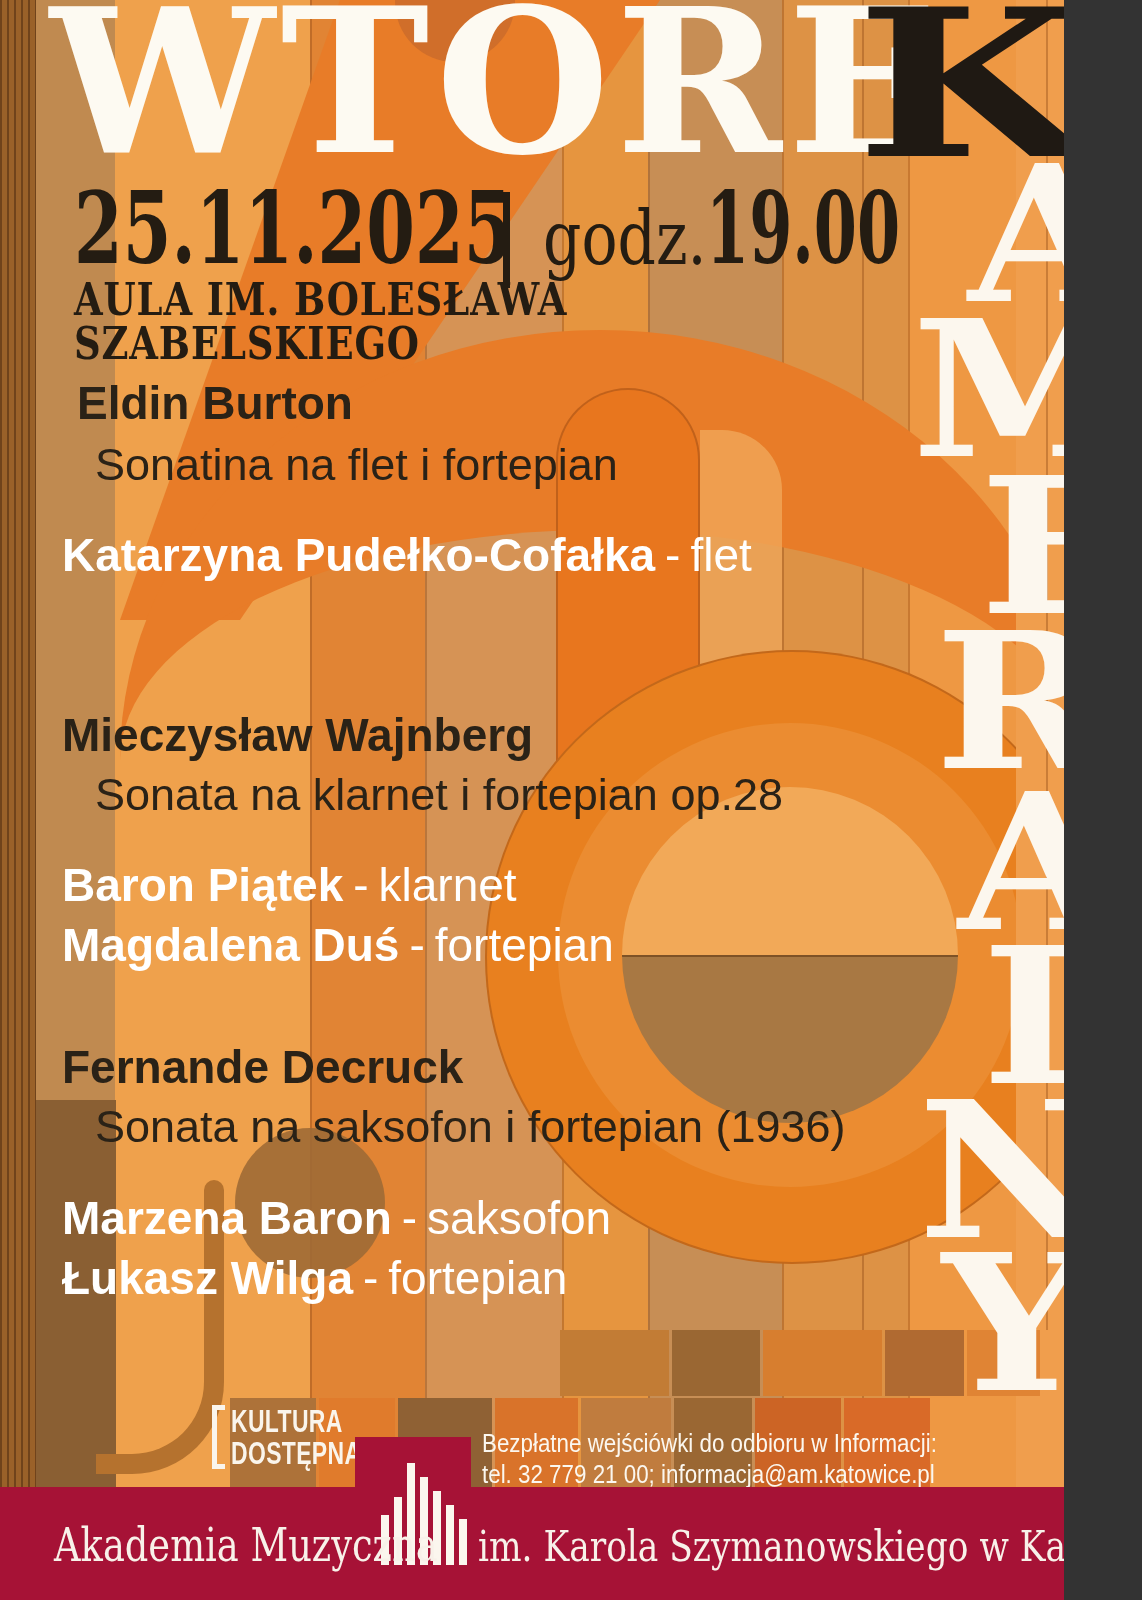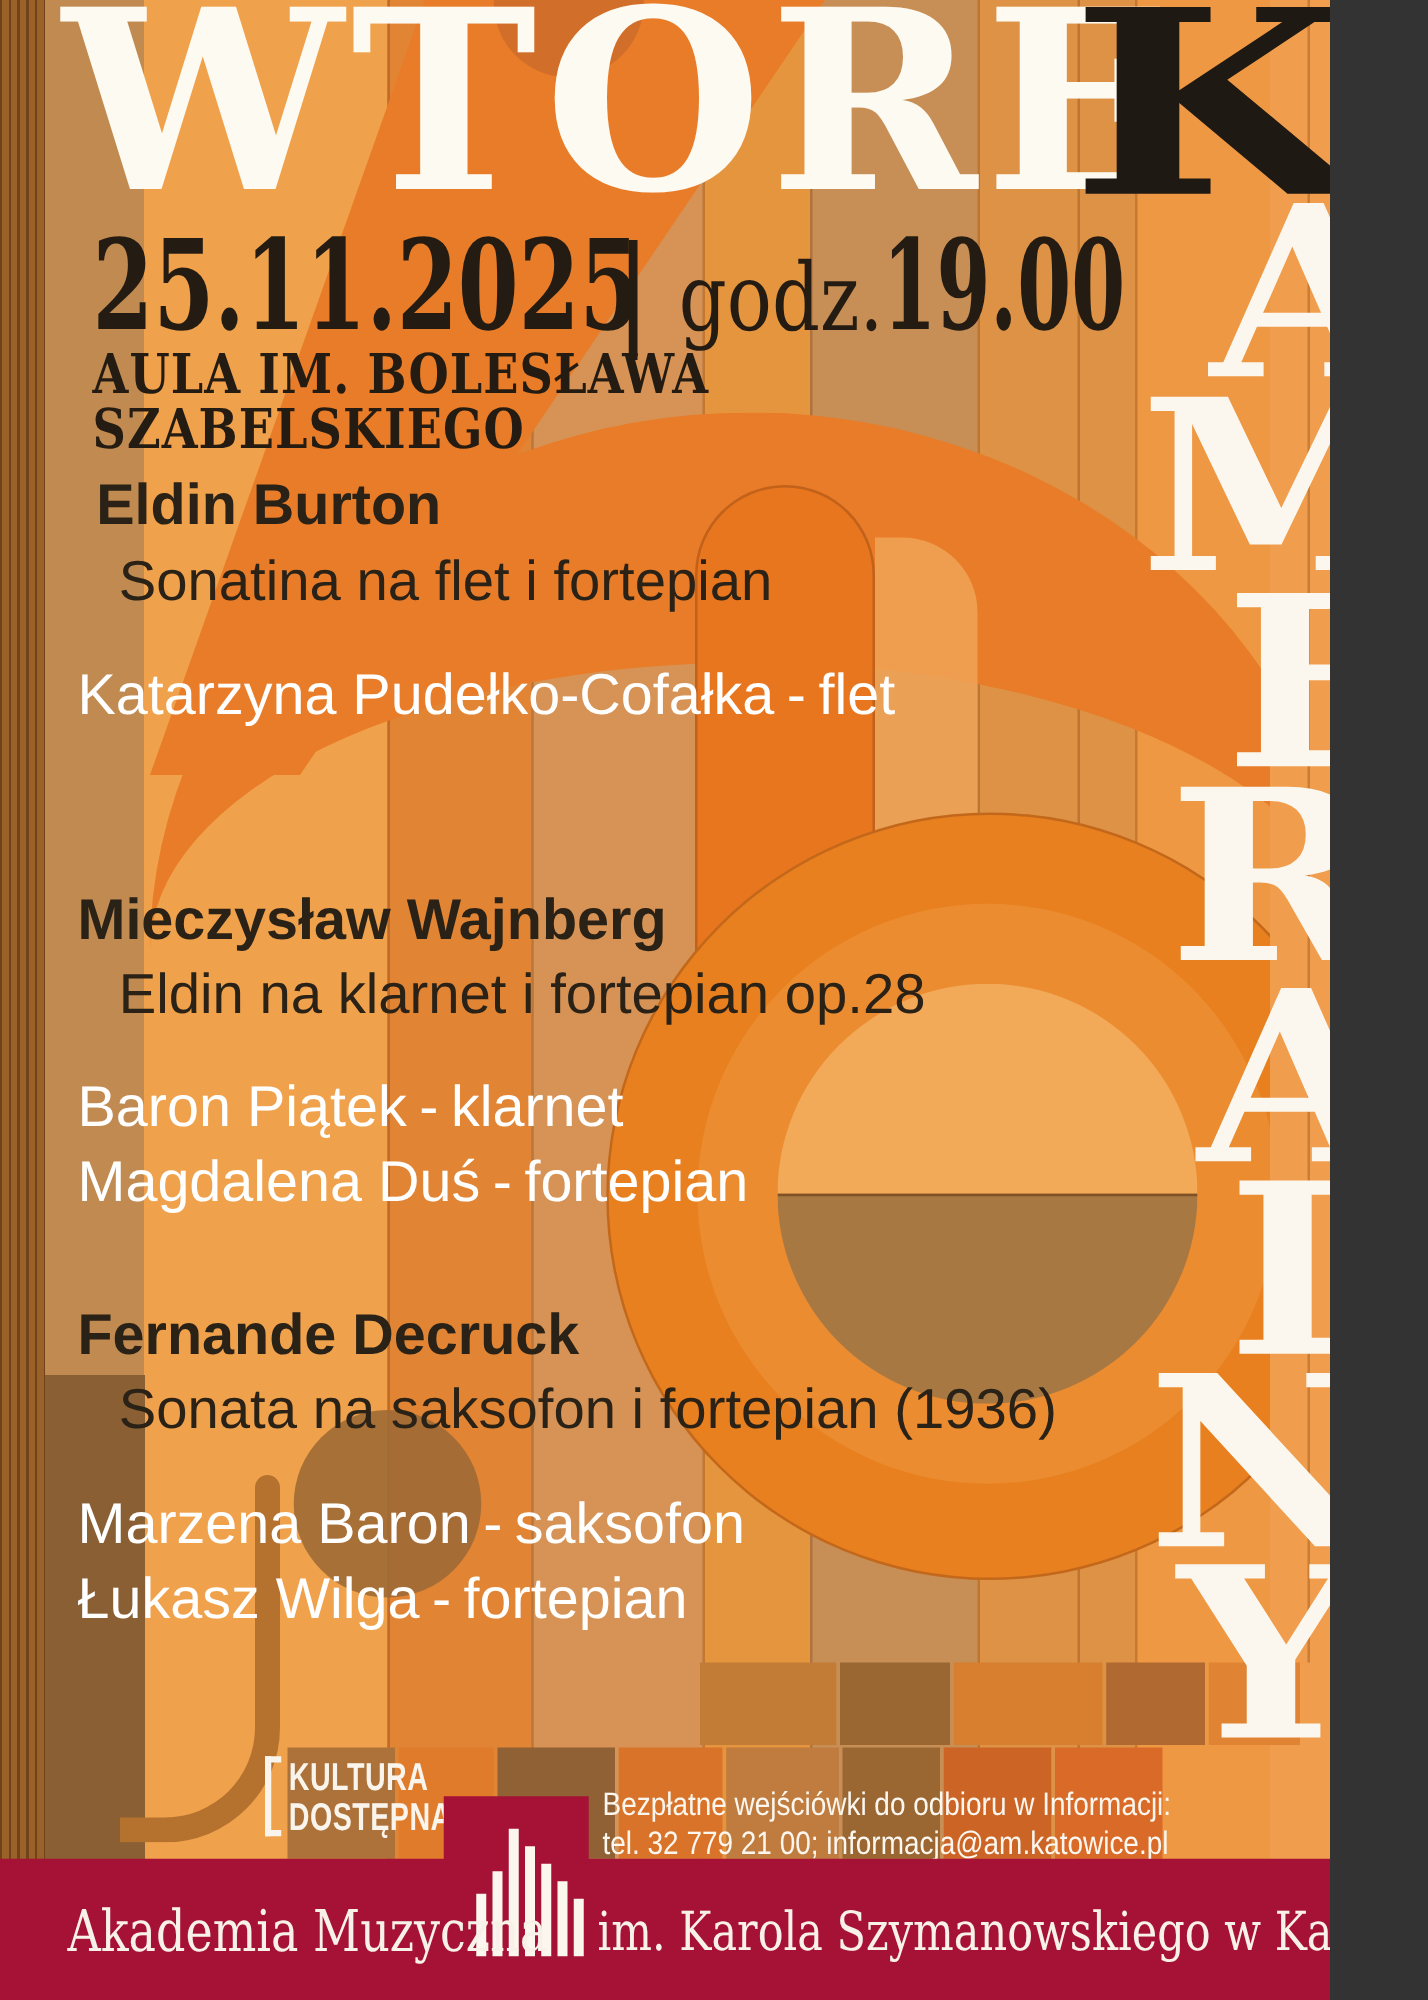--- a/index.html
+++ b/index.html
@@ -58,21 +58,21 @@
   .date-num{top:178px;font-size:100px;line-height:1;font-weight:bold;color:#241C12;
     transform:scaleX(0.70);transform-origin:left top;}
   .date-bar{left:503px;top:192px;width:7px;height:96px;background:#241C12;}
   .date-godz{left:543px;top:201px;font-size:75px;line-height:1;color:#241C12;
     transform:scaleX(0.80);transform-origin:left top;}
   .venue{left:74px;top:278px;font-size:44px;line-height:1;font-weight:bold;
     letter-spacing:1px;color:#241C12;transform:scaleX(0.84);transform-origin:left top;}
   .composer{font-size:46px;line-height:1.1;font-weight:bold;color:#2A2217;}
   .piece{font-size:45px;line-height:1.1;color:#2A2217;}
   .performer{font-size:46px;line-height:1.1;color:#FFFFFF;}
-  .performer .nm{font-weight:normal;}
+  .performer .nm{font-weight:bold;}
   .performer .dash{margin:0 10px;}
   .kd-bracket{left:212px;top:1405px;width:13px;height:64px;box-sizing:border-box;
     border-left:5px solid #FAF5EC;border-top:5px solid #FAF5EC;
     border-bottom:5px solid #FAF5EC;}
   .kd-line{left:231px;font-size:31px;line-height:1;font-weight:bold;
     letter-spacing:.5px;color:#FAF5EC;transform:scaleX(0.74);transform-origin:left top;}
   .info{left:482px;top:1428px;font-size:26px;line-height:1.18;color:#FBF7EF;
     transform:scaleX(0.86);transform-origin:left top;white-space:nowrap;}
   .logo-box{left:355px;top:1437px;width:116px;height:52px;background:#A61236;}
   .footer{left:0;top:1487px;width:1142px;height:113px;background:#A61236;}
@@ -152,21 +152,21 @@
   <div class="abs serif date-num" style="left:706px;transform:scaleX(0.62)">19.00</div>
   <div class="abs serif venue">AULA IM. BOLESŁAWA SZABELSKIEGO</div>
 
   <div class="abs composer" style="left:77px;top:378px">Eldin Burton</div>
   <div class="abs piece" style="left:95px;top:440px">Sonatina na flet i fortepian</div>
   <div class="abs performer" style="left:62px;top:530px">
     <span class="nm">Katarzyna Pudełko-Cofałka</span><span class="dash">-</span><span>flet</span>
   </div>
 
   <div class="abs composer" style="left:62px;top:710px">Mieczysław Wajnberg</div>
-  <div class="abs piece" style="left:95px;top:770px">Eldin na klarnet i fortepian op.28</div>
+  <div class="abs piece" style="left:95px;top:770px">Sonata na klarnet i fortepian op.28</div>
   <div class="abs performer" style="left:62px;top:860px">
     <span class="nm">Baron Piątek</span><span class="dash">-</span><span>klarnet</span>
   </div>
   <div class="abs performer" style="left:62px;top:920px">
     <span class="nm">Magdalena Duś</span><span class="dash">-</span><span>fortepian</span>
   </div>
 
   <div class="abs composer" style="left:62px;top:1042px">Fernande Decruck</div>
   <div class="abs piece" style="left:95px;top:1102px">Sonata na saksofon i fortepian (1936)</div>
   <div class="abs performer" style="left:62px;top:1193px">

